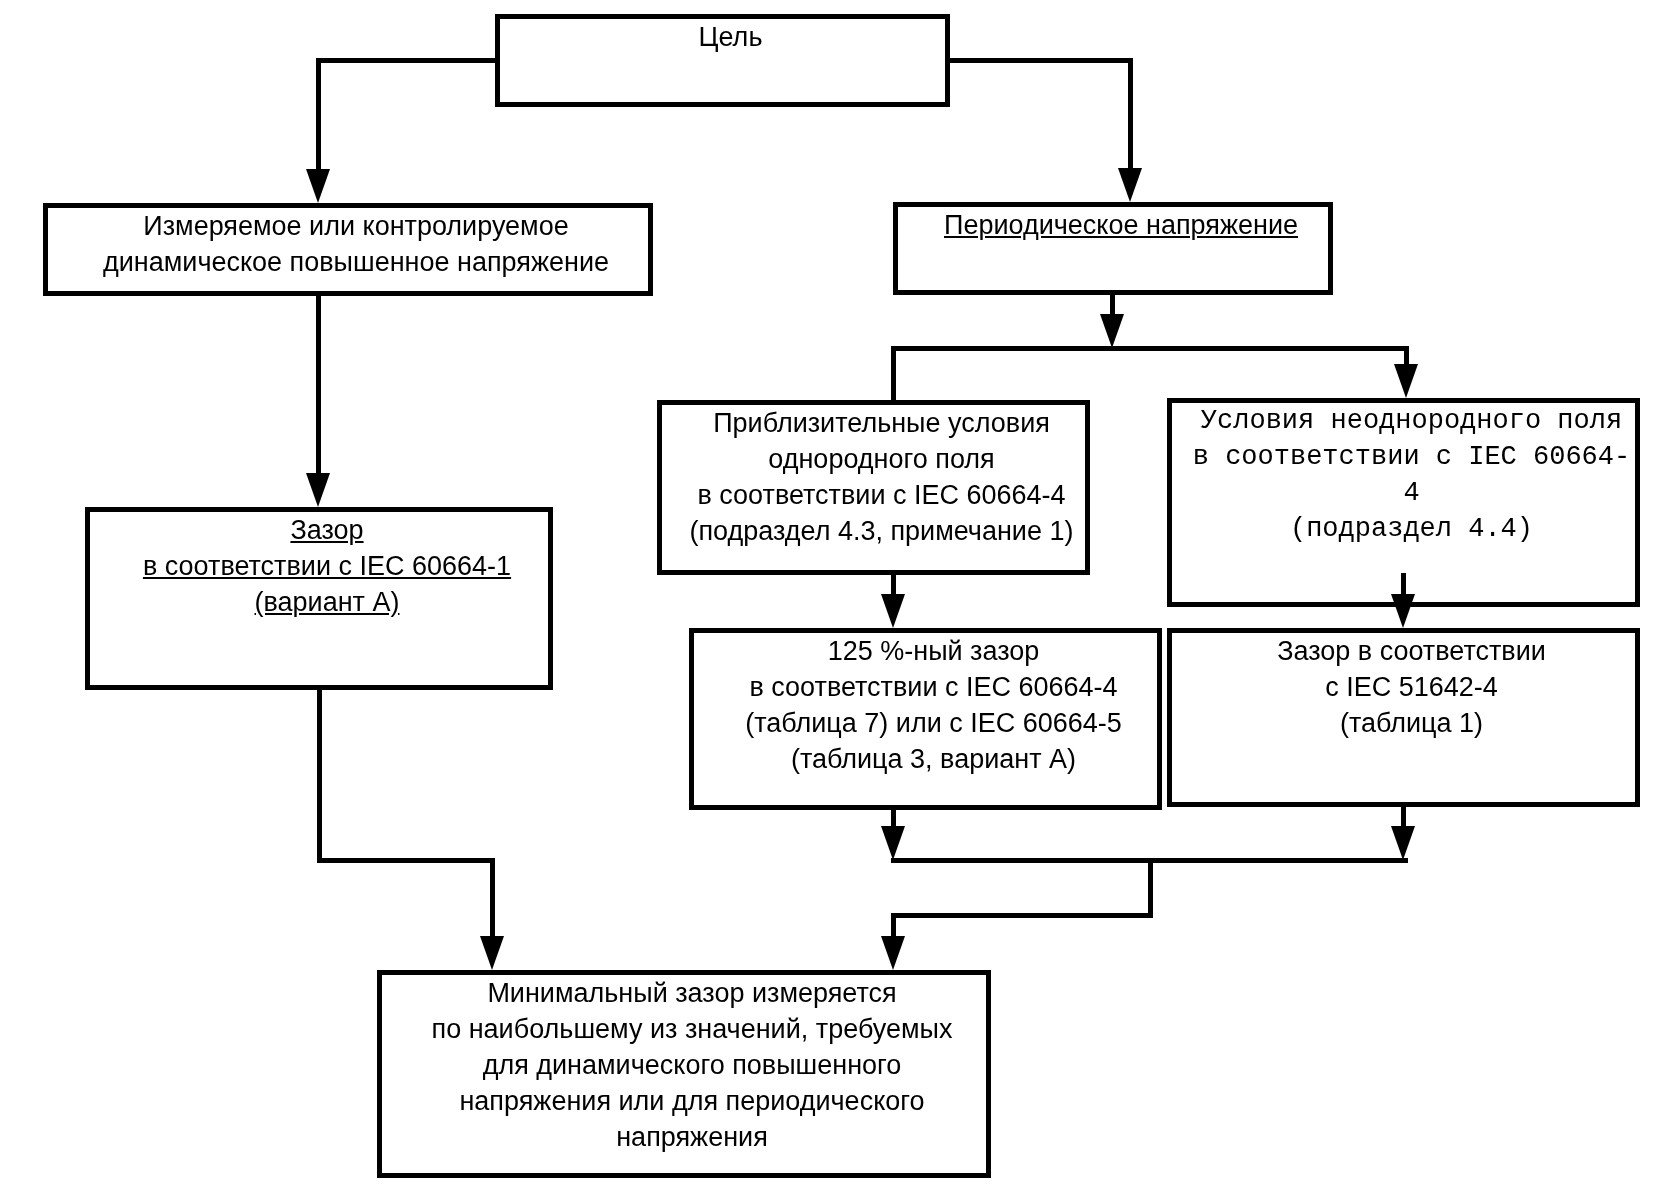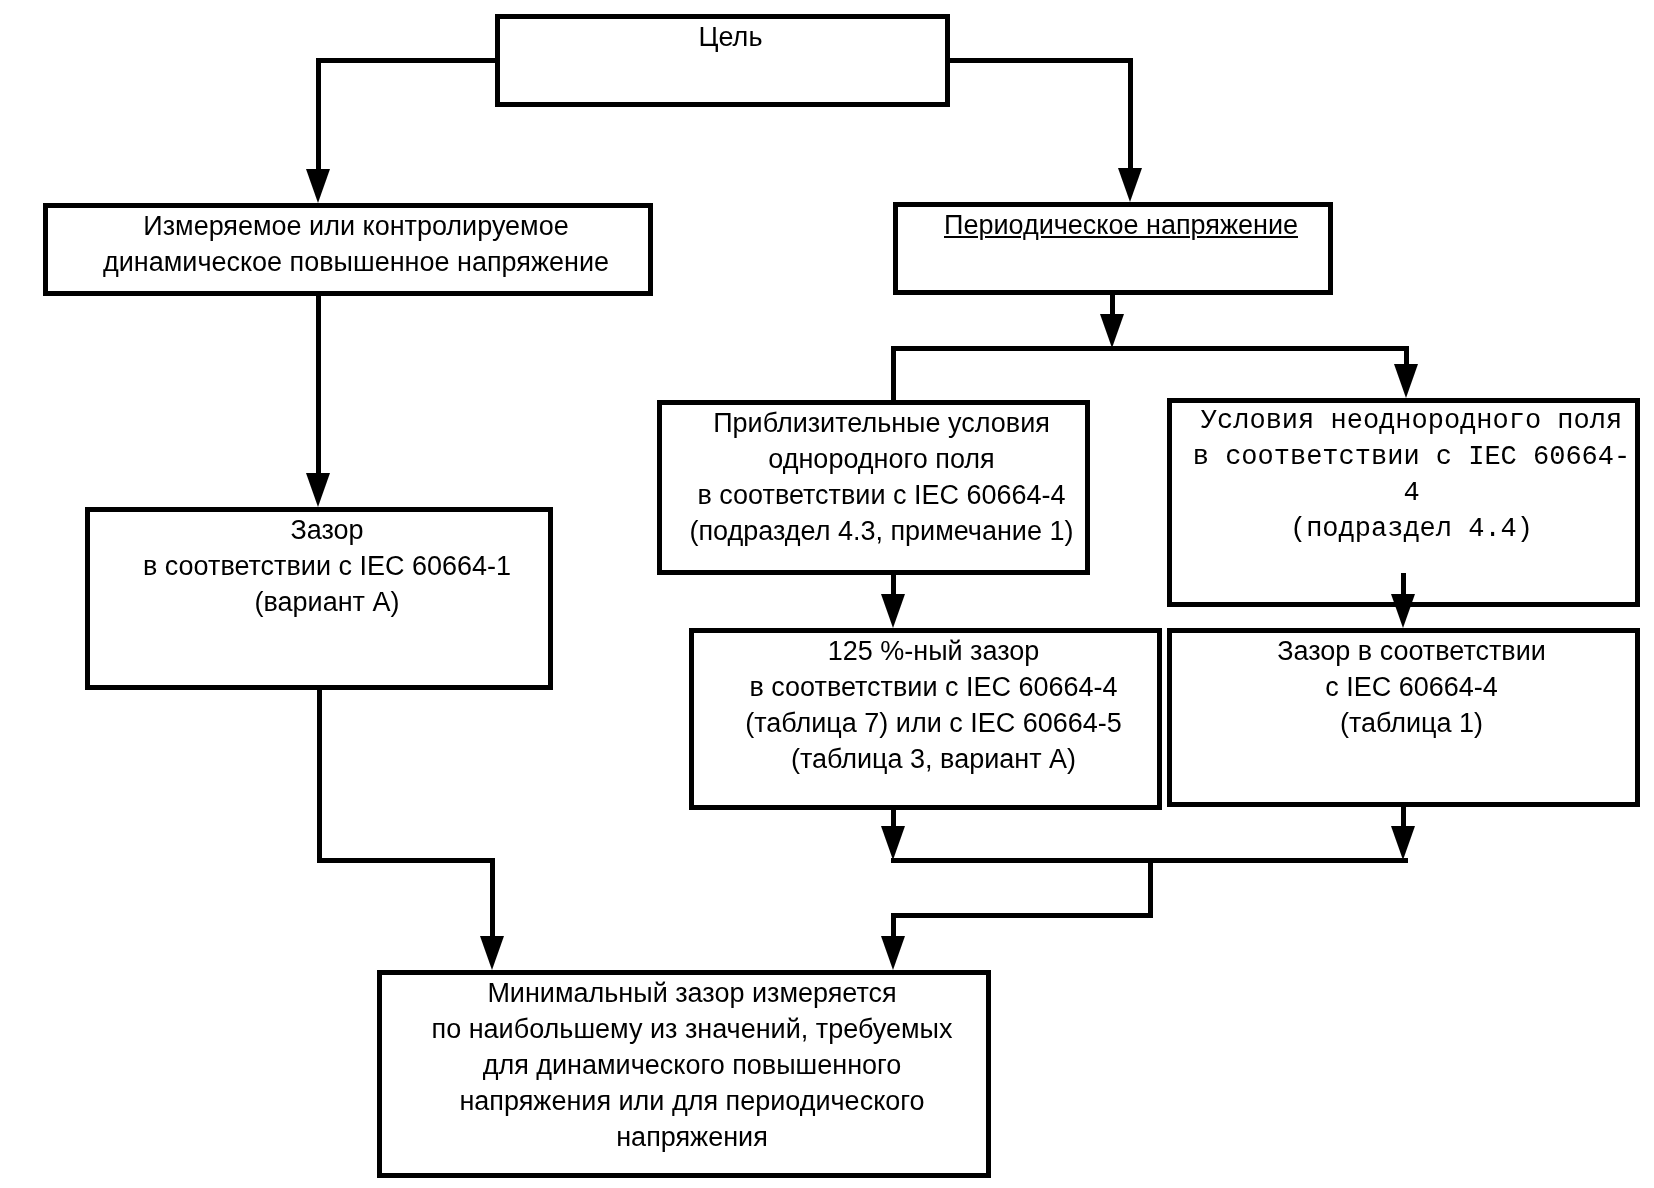--- a/index.html
+++ b/index.html
@@ -45,21 +45,21 @@
     border-right: 12px solid transparent;
     border-top: 34px solid #000000;
   }
 
   
   #node-goal          { left: 495px;  top: 14px;  width: 455px; height: 93px;  }
   #node-dynamic       { left: 16px;   top: 203px; width: 610px; height: 93px; margin-left: 27px;  }
   #node-periodic      { left: 893px;  top: 202px; width: 440px; height: 93px; text-decoration: underline;  }
   #node-homogeneous   { left: 657px;  top: 400px; width: 433px; height: 175px; }
   #node-inhomogeneous { left: 1167px; top: 398px; width: 473px; height: 209px; font-family: Liberation Mono, monospace; }
-  #node-clearance1    { left: 85px;   top: 507px; width: 468px; height: 183px; }
+  #node-clearance1    { left: 85px;   top: 507px; width: 468px; height: 183px; text-decoration: underline; }
   #node-clearance125  { left: 689px;  top: 628px; width: 473px; height: 182px; }
   #node-clearance4    { left: 1167px; top: 628px; width: 473px; height: 179px; }
   #node-minimum       { left: 377px;  top: 970px; width: 614px; height: 208px; }
 </style>
 </head>
 <body>
 
 <div id="canvas">
 
   <div class="node" id="node-goal">
@@ -96,21 +96,21 @@
 
   <div class="node" id="node-clearance125">
     <span class="node-label">125 %-ный зазор
 в соответствии с IEC 60664-4
 (таблица 7) или с IEC 60664-5
 (таблица 3, вариант А)</span>
   </div>
 
   <div class="node" id="node-clearance4">
     <span class="node-label">Зазор в соответствии
-с IEC 60664-4
+с IEC 51642-4
 (таблица 1)</span>
   </div>
 
   <div class="node" id="node-minimum">
     <span class="node-label">Минимальный зазор измеряется
 по наибольшему из значений, требуемых
 для динамического повышенного
 напряжения или для периодического
 напряжения</span>
   </div>

